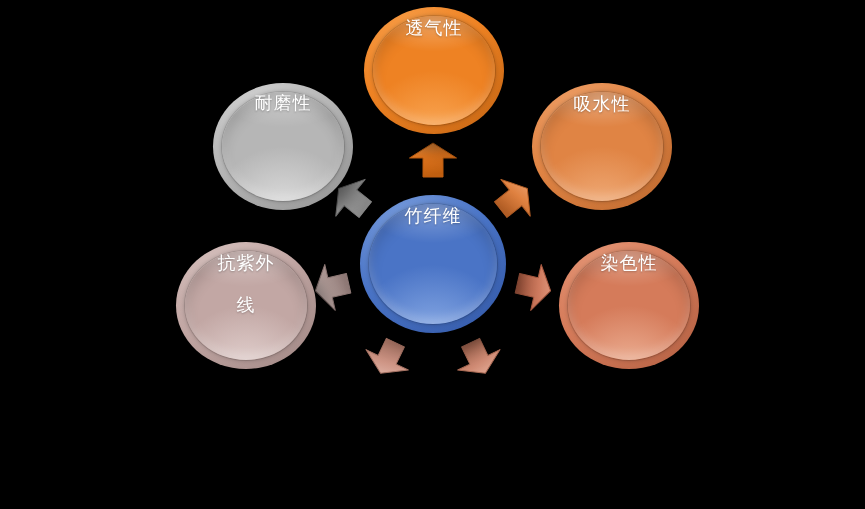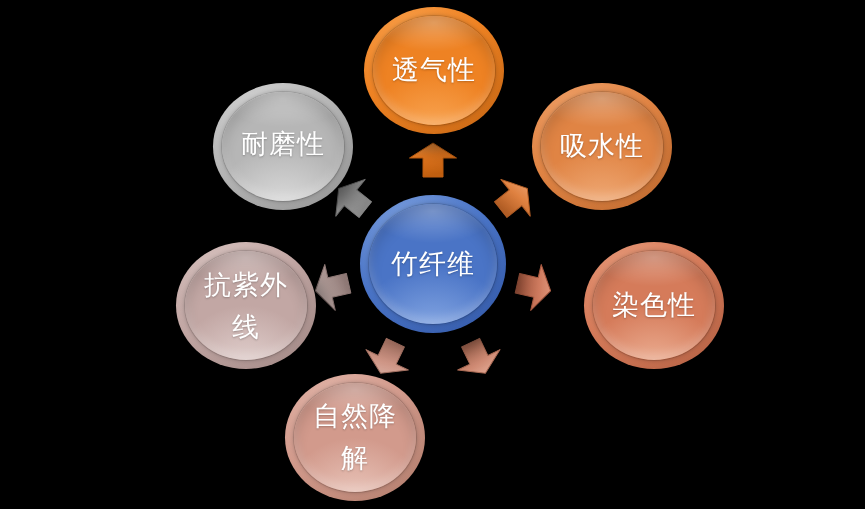--- a/index.html
+++ b/index.html
@@ -44,23 +44,23 @@
     pointer-events: none;
   }
 
   .node-label {
     position: absolute;
     inset: 0;
     z-index: 2;
     display: flex;
     flex-direction: column;
     align-items: center;
-    justify-content: center;
+    justify-content: flex-start;
     color: #fff;
-    font-size: 27px;
+    font-size: 18px;
     letter-spacing: 1px;
     text-shadow: 0 1px 2px rgba(0,0,0,0.25);
   }
   .label-line { line-height: 42px; white-space: nowrap; }
 
   .arrow {
     position: absolute;
     width: 47px;
     height: 34px;
   }
@@ -109,21 +109,21 @@
         <defs>
           <linearGradient id="arrow-grad-2" x1="0" y1="0" x2="0.25" y2="1">
             <stop offset="0" stop-color="#E29A80"></stop>
             <stop offset="0.45" stop-color="#CF7B5F"></stop>
             <stop offset="1" stop-color="#A85A41"></stop>
           </linearGradient>
         </defs>
         <polygon points="23.5,0 47,15 33.5,15 33.5,34 13.5,34 13.5,15 0,15" fill="url(#arrow-grad-2)" stroke="#A85A41" stroke-width="1" stroke-linejoin="round"></polygon>
       </svg>
     </div>
-    <div class="node" style="left: 584px; top: 241.5px; width: 140px; height: 127px; --l: #E89C7C; --b: #D57B5A; --d: #A6563A; --g: #F2BCA2;">
+    <div class="node" style="left: 559px; top: 241.5px; width: 140px; height: 127px; --l: #E89C7C; --b: #D57B5A; --d: #A6563A; --g: #F2BCA2;">
       <div class="node-label" style="color: rgb(255, 255, 255);">
         <div class="label-line">染色性</div>
       </div>
     </div>
     <div class="arrow" style="left: 478.117px; top: 357.704px; transform: translate(-50%, -50%) rotate(154.29deg);">
       <svg width="47" height="34" viewBox="0 0 47 34">
         <defs>
           <linearGradient id="arrow-grad-3" x1="0" y1="0" x2="0.25" y2="1">
             <stop offset="0" stop-color="#E3AB97"></stop>
             <stop offset="0.45" stop-color="#D18C75"></stop>
@@ -137,26 +137,20 @@
       <svg width="47" height="34" viewBox="0 0 47 34">
         <defs>
           <linearGradient id="arrow-grad-4" x1="0" y1="0" x2="0.25" y2="1">
             <stop offset="0" stop-color="#E0B4A7"></stop>
             <stop offset="0.45" stop-color="#CE9585"></stop>
             <stop offset="1" stop-color="#A57263"></stop>
           </linearGradient>
         </defs>
         <polygon points="23.5,0 47,15 33.5,15 33.5,34 13.5,34 13.5,15 0,15" fill="url(#arrow-grad-4)" stroke="#A57263" stroke-width="1" stroke-linejoin="round"></polygon>
       </svg>
-    </div>
-    <div class="node" style="left: 285px; top: 373.5px; width: 140px; height: 127px; --l: #E3B8AC; --b: #D29A8C; --d: #A57260; --g: #EFD0C6;">
-      <div class="node-label" style="color: rgb(255, 255, 255);">
-        <div class="label-line">自然降</div>
-        <div class="label-line">解</div>
-      </div>
     </div>
     <div class="arrow" style="left: 331.609px; top: 287.147px; transform: translate(-50%, -50%) rotate(257.14deg);">
       <svg width="47" height="34" viewBox="0 0 47 34">
         <defs>
           <linearGradient id="arrow-grad-5" x1="0" y1="0" x2="0.25" y2="1">
             <stop offset="0" stop-color="#CFBDBA"></stop>
             <stop offset="0.45" stop-color="#B7A19D"></stop>
             <stop offset="1" stop-color="#8F7976"></stop>
           </linearGradient>
         </defs>

